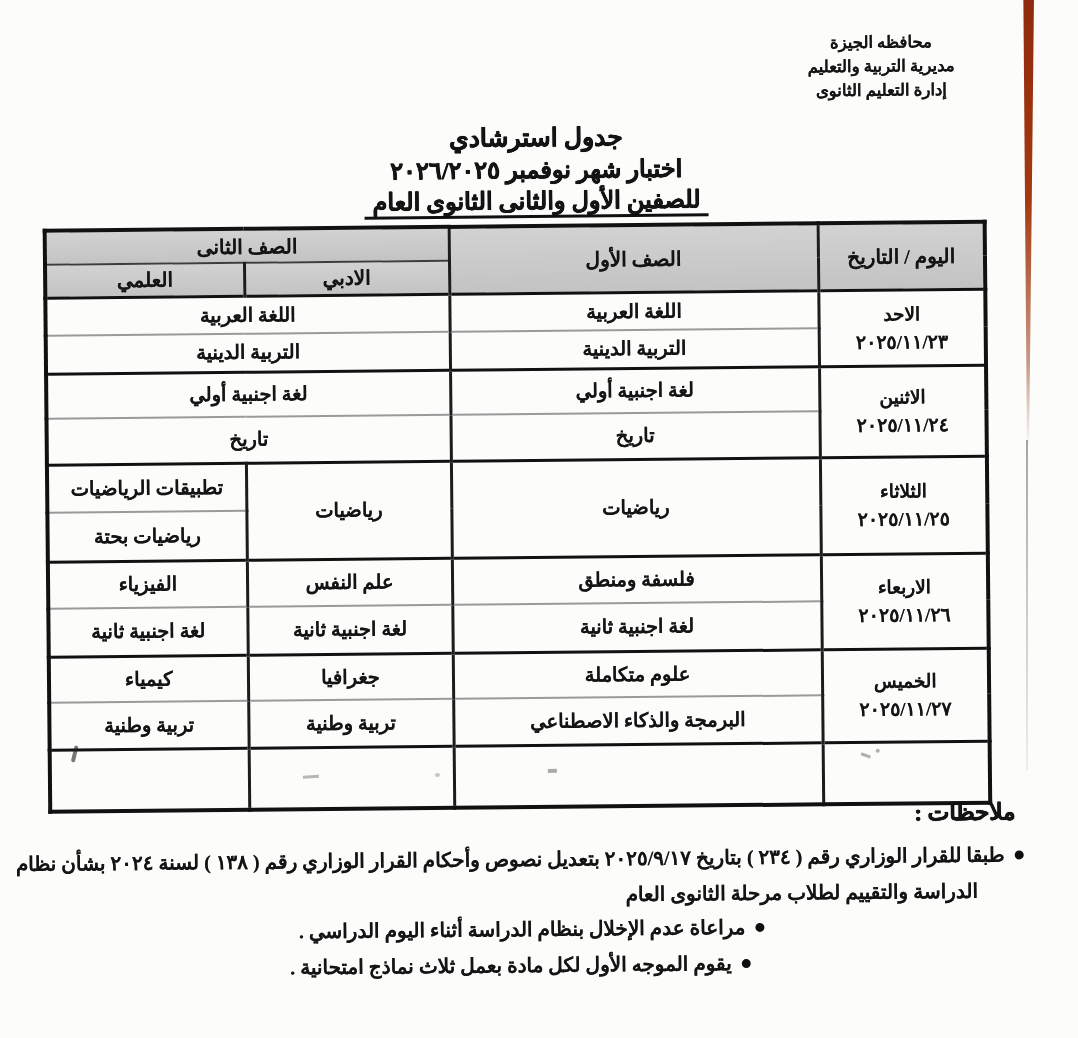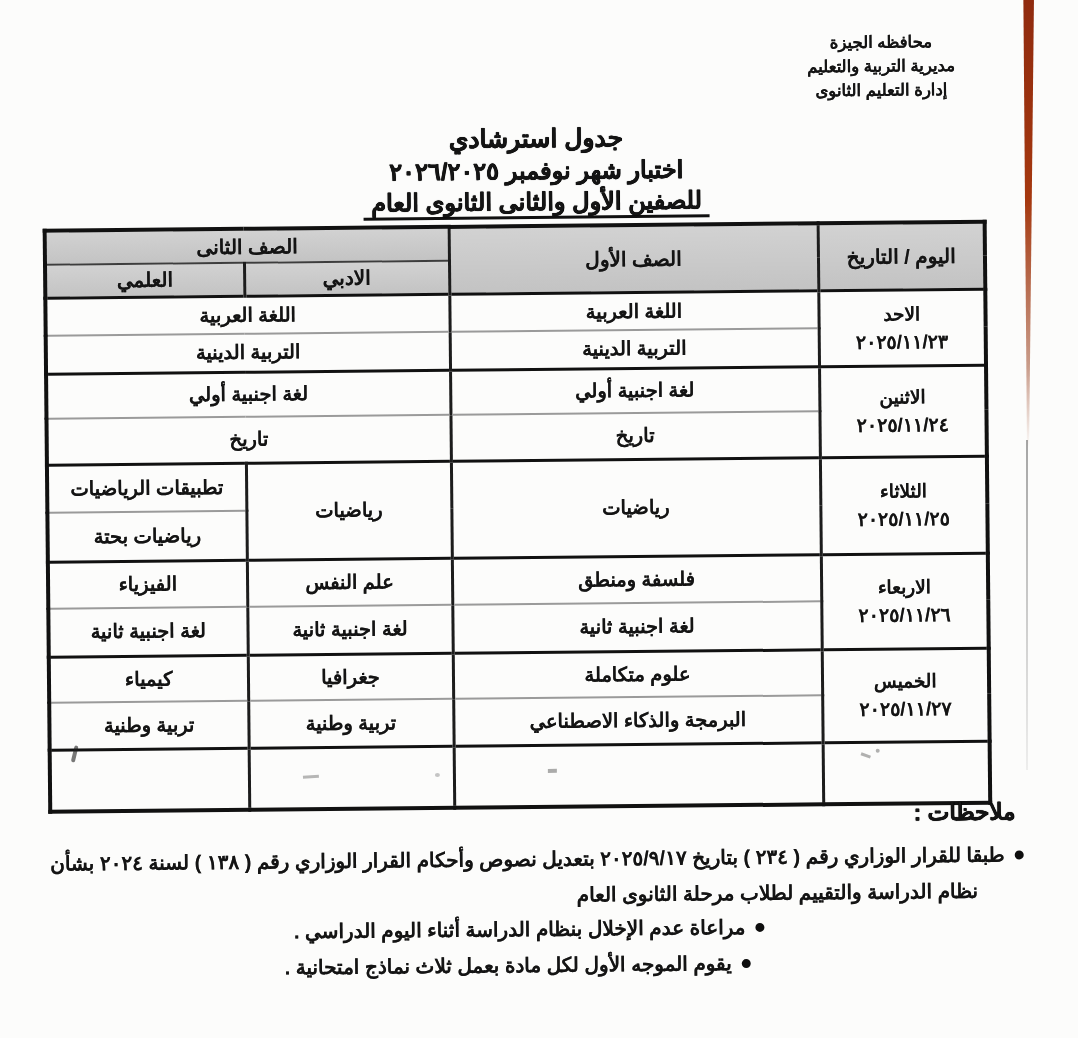--- a/index.html
+++ b/index.html
@@ -1,17 +1,17 @@
 <!DOCTYPE html>
 <html lang="ar"><head>
 <meta charset="utf-8">
 <style>
   html,body{margin:0;padding:0;background:#e9e9e9;}
   .page{position:relative;width:1078px;height:1038px;background:#fcfcfb;overflow:hidden;
-        font-family:Liberation Sans, sans-serif;color:#141414;}
+        font-family:Liberation Serif, serif;color:#141414;}
   .tilt{position:absolute;inset:0;transform:rotate(-0.55deg);transform-origin:540px 470px;}
 
   
   .org{position:absolute;top:34px;right:62px;width:262px;text-align:center;direction:rtl;
        font-size:16.5px;font-weight:bold;line-height:1.45;
        text-shadow:0 0 .5px rgba(0,0,0,.65);}
   .org div{white-space:nowrap;}
 
   
   .title{position:absolute;top:122px;left:0;width:1078px;text-align:center;direction:rtl;

